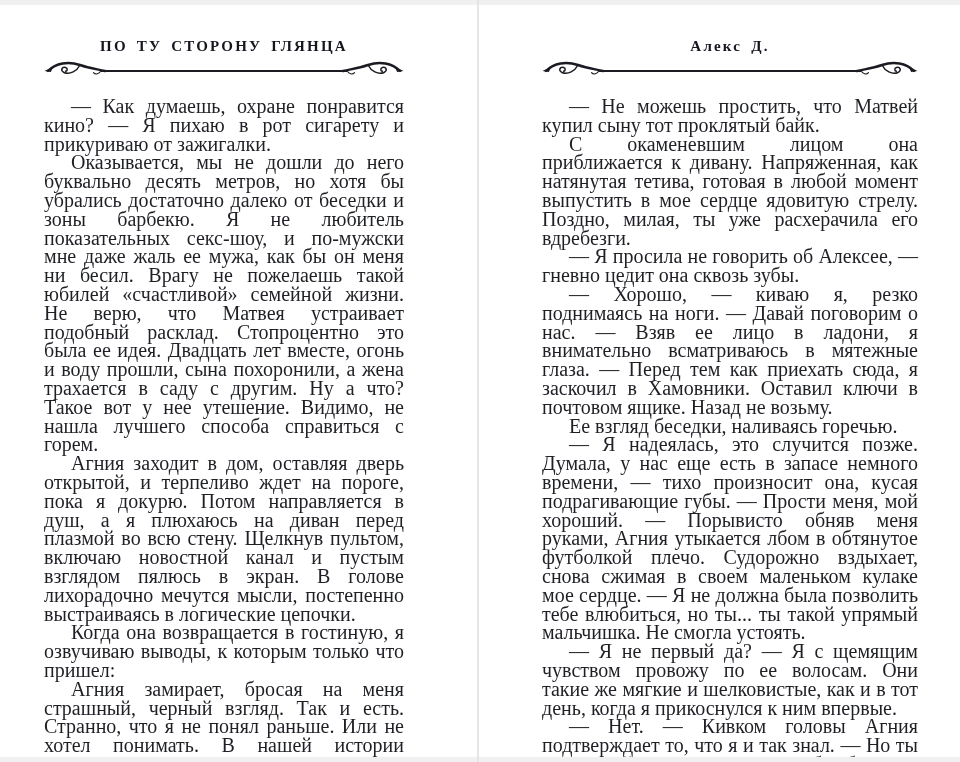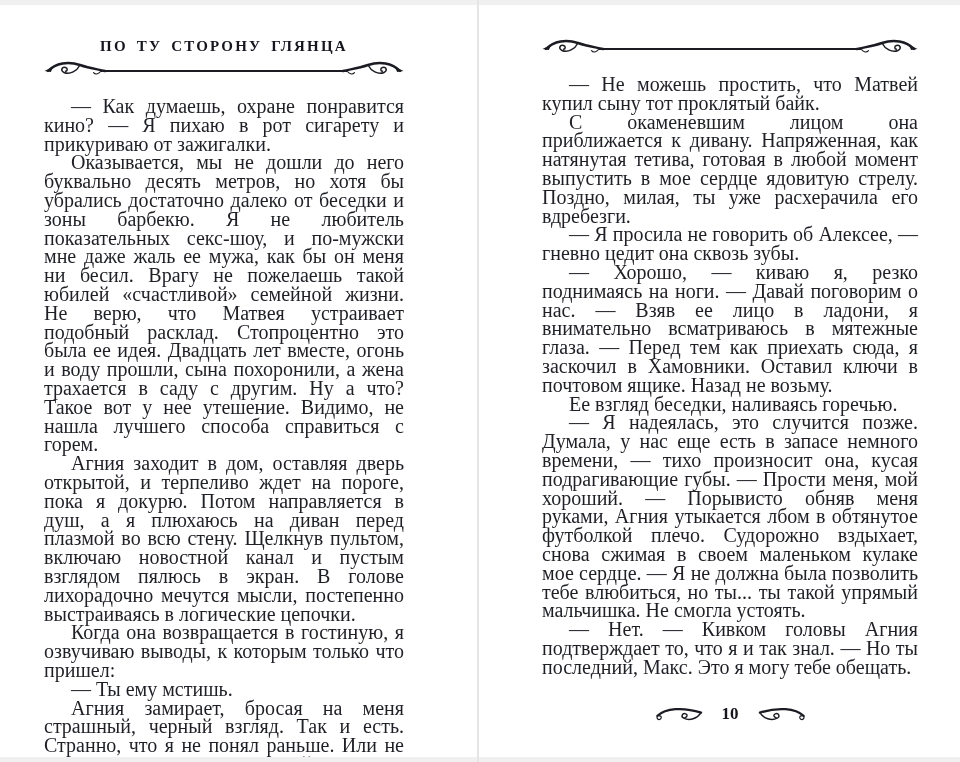--- a/index.html
+++ b/index.html
@@ -140,51 +140,52 @@
         <div class="line"></div>
         <svg class="orn flip" width="62" height="24">
           <use href="#fl-header"></use>
         </svg>
       </div>
       <div class="body-text">
         <p>— Как думаешь, охране понравится кино? — Я пихаю в рот сигарету и прикуриваю от зажигалки.</p>
         <p>Оказывается, мы не дошли до него буквально десять метров, но хотя бы убрались достаточно далеко от беседки и зоны барбекю. Я не любитель показательных секс-шоу, и по-мужски мне даже жаль ее мужа, как бы он меня ни бесил. Врагу не пожелаешь такой юбилей «счастливой» семейной жизни. Не верю, что Матвея устраивает подобный расклад. Стопроцентно это была ее идея. Двадцать лет вместе, огонь и воду прошли, сына похоронили, а жена трахается в саду с другим. Ну а что? Такое вот у нее утешение. Видимо, не нашла лучшего способа справиться с горем.</p>
         <p>Агния заходит в дом, оставляя дверь открытой, и терпеливо ждет на пороге, пока я докурю. Потом направляется в душ, а я плюхаюсь на диван перед плазмой во всю стену. Щелкнув пультом, включаю новостной канал и пустым взглядом пялюсь в экран. В голове лихорадочно мечутся мысли, постепенно выстраиваясь в логические цепочки.</p>
         <p>Когда она возвращается в гостиную, я озвучиваю выводы, к которым только что пришел:</p>
-        <p>— Ты ему мстишь.</p>
         <p>Агния замирает, бросая на меня страшный, черный взгляд. Так и есть. Странно, что я не понял раньше. Или не хотел понимать. В нашей истории существовали только я и она, а ее муж всегда был лишним звеном, не играющим особой роли.</p>
       </div>
       <div class="page-footer">
         <svg class="orn" width="50" height="20">
           <use href="#fl-footer"></use>
         </svg>
         <span class="page-number">9</span>
         <svg class="orn flip" width="50" height="20">
           <use href="#fl-footer"></use>
         </svg>
       </div>
     </div>
 
     <div class="page right">
+      <div class="running-head">Алекс Д.</div>
       <div class="divider">
         <svg class="orn" width="62" height="24">
           <use href="#fl-header"></use>
         </svg>
         <div class="line"></div>
         <svg class="orn flip" width="62" height="24">
           <use href="#fl-header"></use>
         </svg>
       </div>
       <div class="body-text">
         <p>— Не можешь простить, что Матвей купил сыну тот проклятый байк.</p>
         <p>С окаменевшим лицом она приближается к дивану. Напряженная, как натянутая тетива, готовая в любой момент выпустить в мое сердце ядовитую стрелу. Поздно, милая, ты уже расхерачила его вдребезги.</p>
         <p>— Я просила не говорить об Алексее, — гневно цедит она сквозь зубы.</p>
         <p>— Хорошо, — киваю я, резко поднимаясь на ноги. — Давай поговорим о нас. — Взяв ее лицо в ладони, я внимательно всматриваюсь в мятежные глаза. — Перед тем как приехать сюда, я заскочил в Хамовники. Оставил ключи в почтовом ящике. Назад не возьму.</p>
         <p>Ее взгляд беседки, наливаясь горечью.</p>
         <p>— Я надеялась, это случится позже. Думала, у нас еще есть в запасе немного времени, — тихо произносит она, кусая подрагивающие губы. — Прости меня, мой хороший. — Порывисто обняв меня руками, Агния утыкается лбом в обтянутое футболкой плечо. Судорожно вздыхает, снова сжимая в своем маленьком кулаке мое сердце. — Я не должна была позволить тебе влюбиться, но ты... ты такой упрямый мальчишка. Не смогла устоять.</p>
+        <p>— Я не первый да? — Я с щемящим чувством провожу по ее волосам. Они такие же мягкие и шелковистые, как и в тот день, когда я прикоснулся к ним впервые.</p>
         <p>— Нет. — Кивком головы Агния подтверждает то, что я и так знал. — Но ты последний, Макс. Это я могу тебе обещать.</p>
       </div>
       <div class="page-footer">
         <svg class="orn" width="50" height="20">
           <use href="#fl-footer"></use>
         </svg>
         <span class="page-number">10</span>
         <svg class="orn flip" width="50" height="20">
           <use href="#fl-footer"></use>
         </svg>

